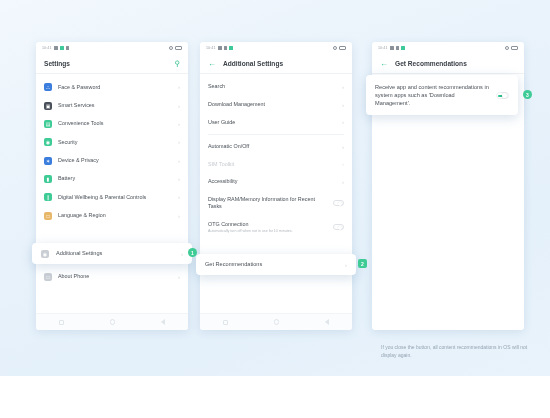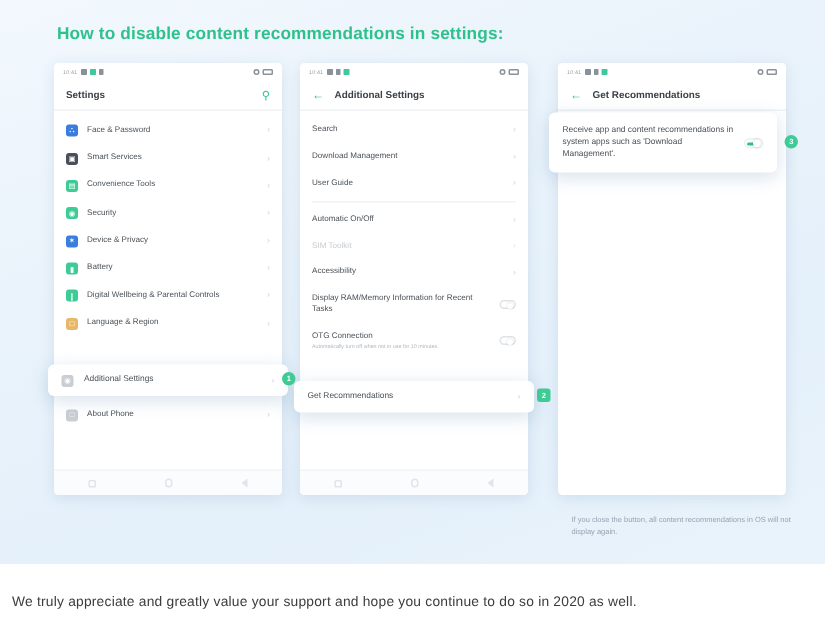--- a/index.html
+++ b/index.html
@@ -145,21 +145,20 @@
     position: absolute; left: 8px; top: 396px;
     font-size: 9.2px; color: #3c3c3c; letter-spacing: .15px;
   }
 </style>
 </head>
 <body>
 
 <div class="page">
   <div class="hero"></div>
 
-  <div class="hero-title">How to disable content recommendations in settings:</div>
 
   <div class="phone" id="phone1">
     <div class="statusbar">
       <div class="sb-left">
         <span class="sb-txt">10:41</span>
         <span class="sb-box"></span>
         <span class="sb-box gr"></span>
         <span class="sb-box sm"></span>
       </div>
       <div class="sb-right">
@@ -347,14 +346,13 @@
     <span class="lbl">Receive app and content recommendations in system apps such as 'Download Management'.</span>
     <span class="toggle-on"></span>
   </div>
 
   <div class="marker" id="mark1">1</div>
   <div class="marker" id="mark2">2</div>
   <div class="marker" id="mark3">3</div>
 
   <div class="footnote">If you close the button, all content recommendations in OS will not display again.</div>
 
-  <div class="bottom-text">We truly appreciate and greatly value your support and hope you continue to do so in 2020 as well.</div>
 </div>
 
 </body></html>

